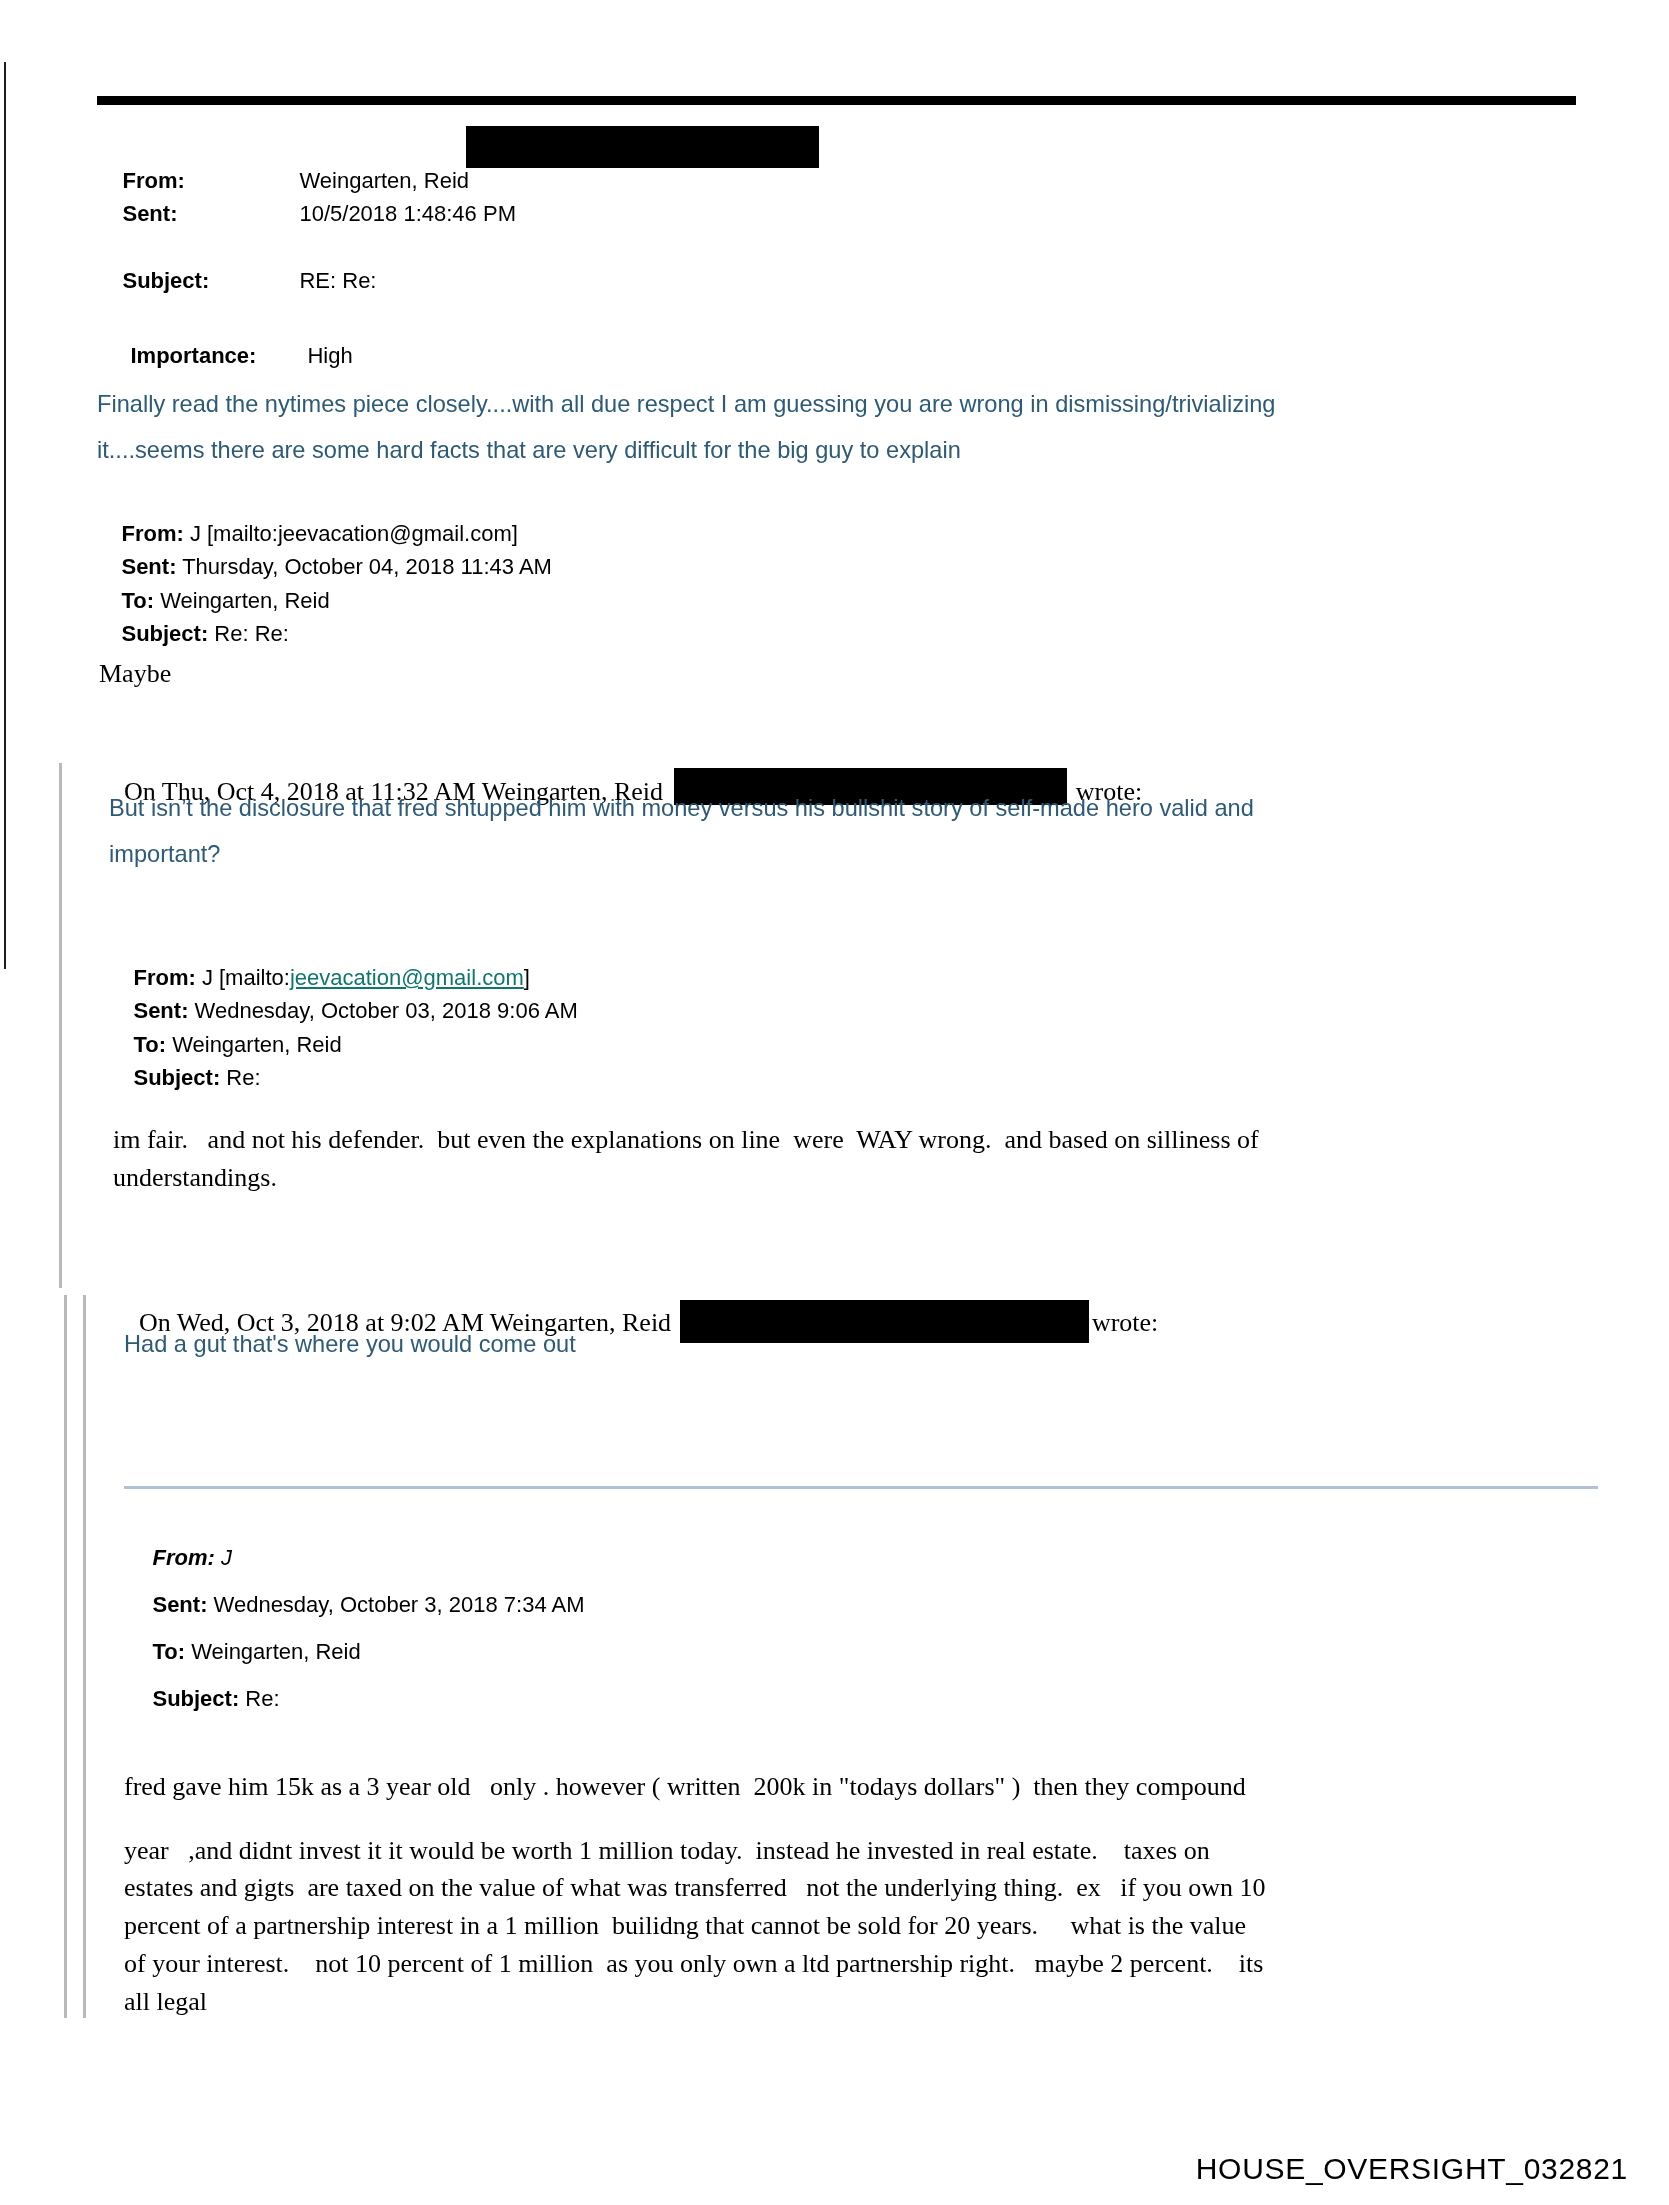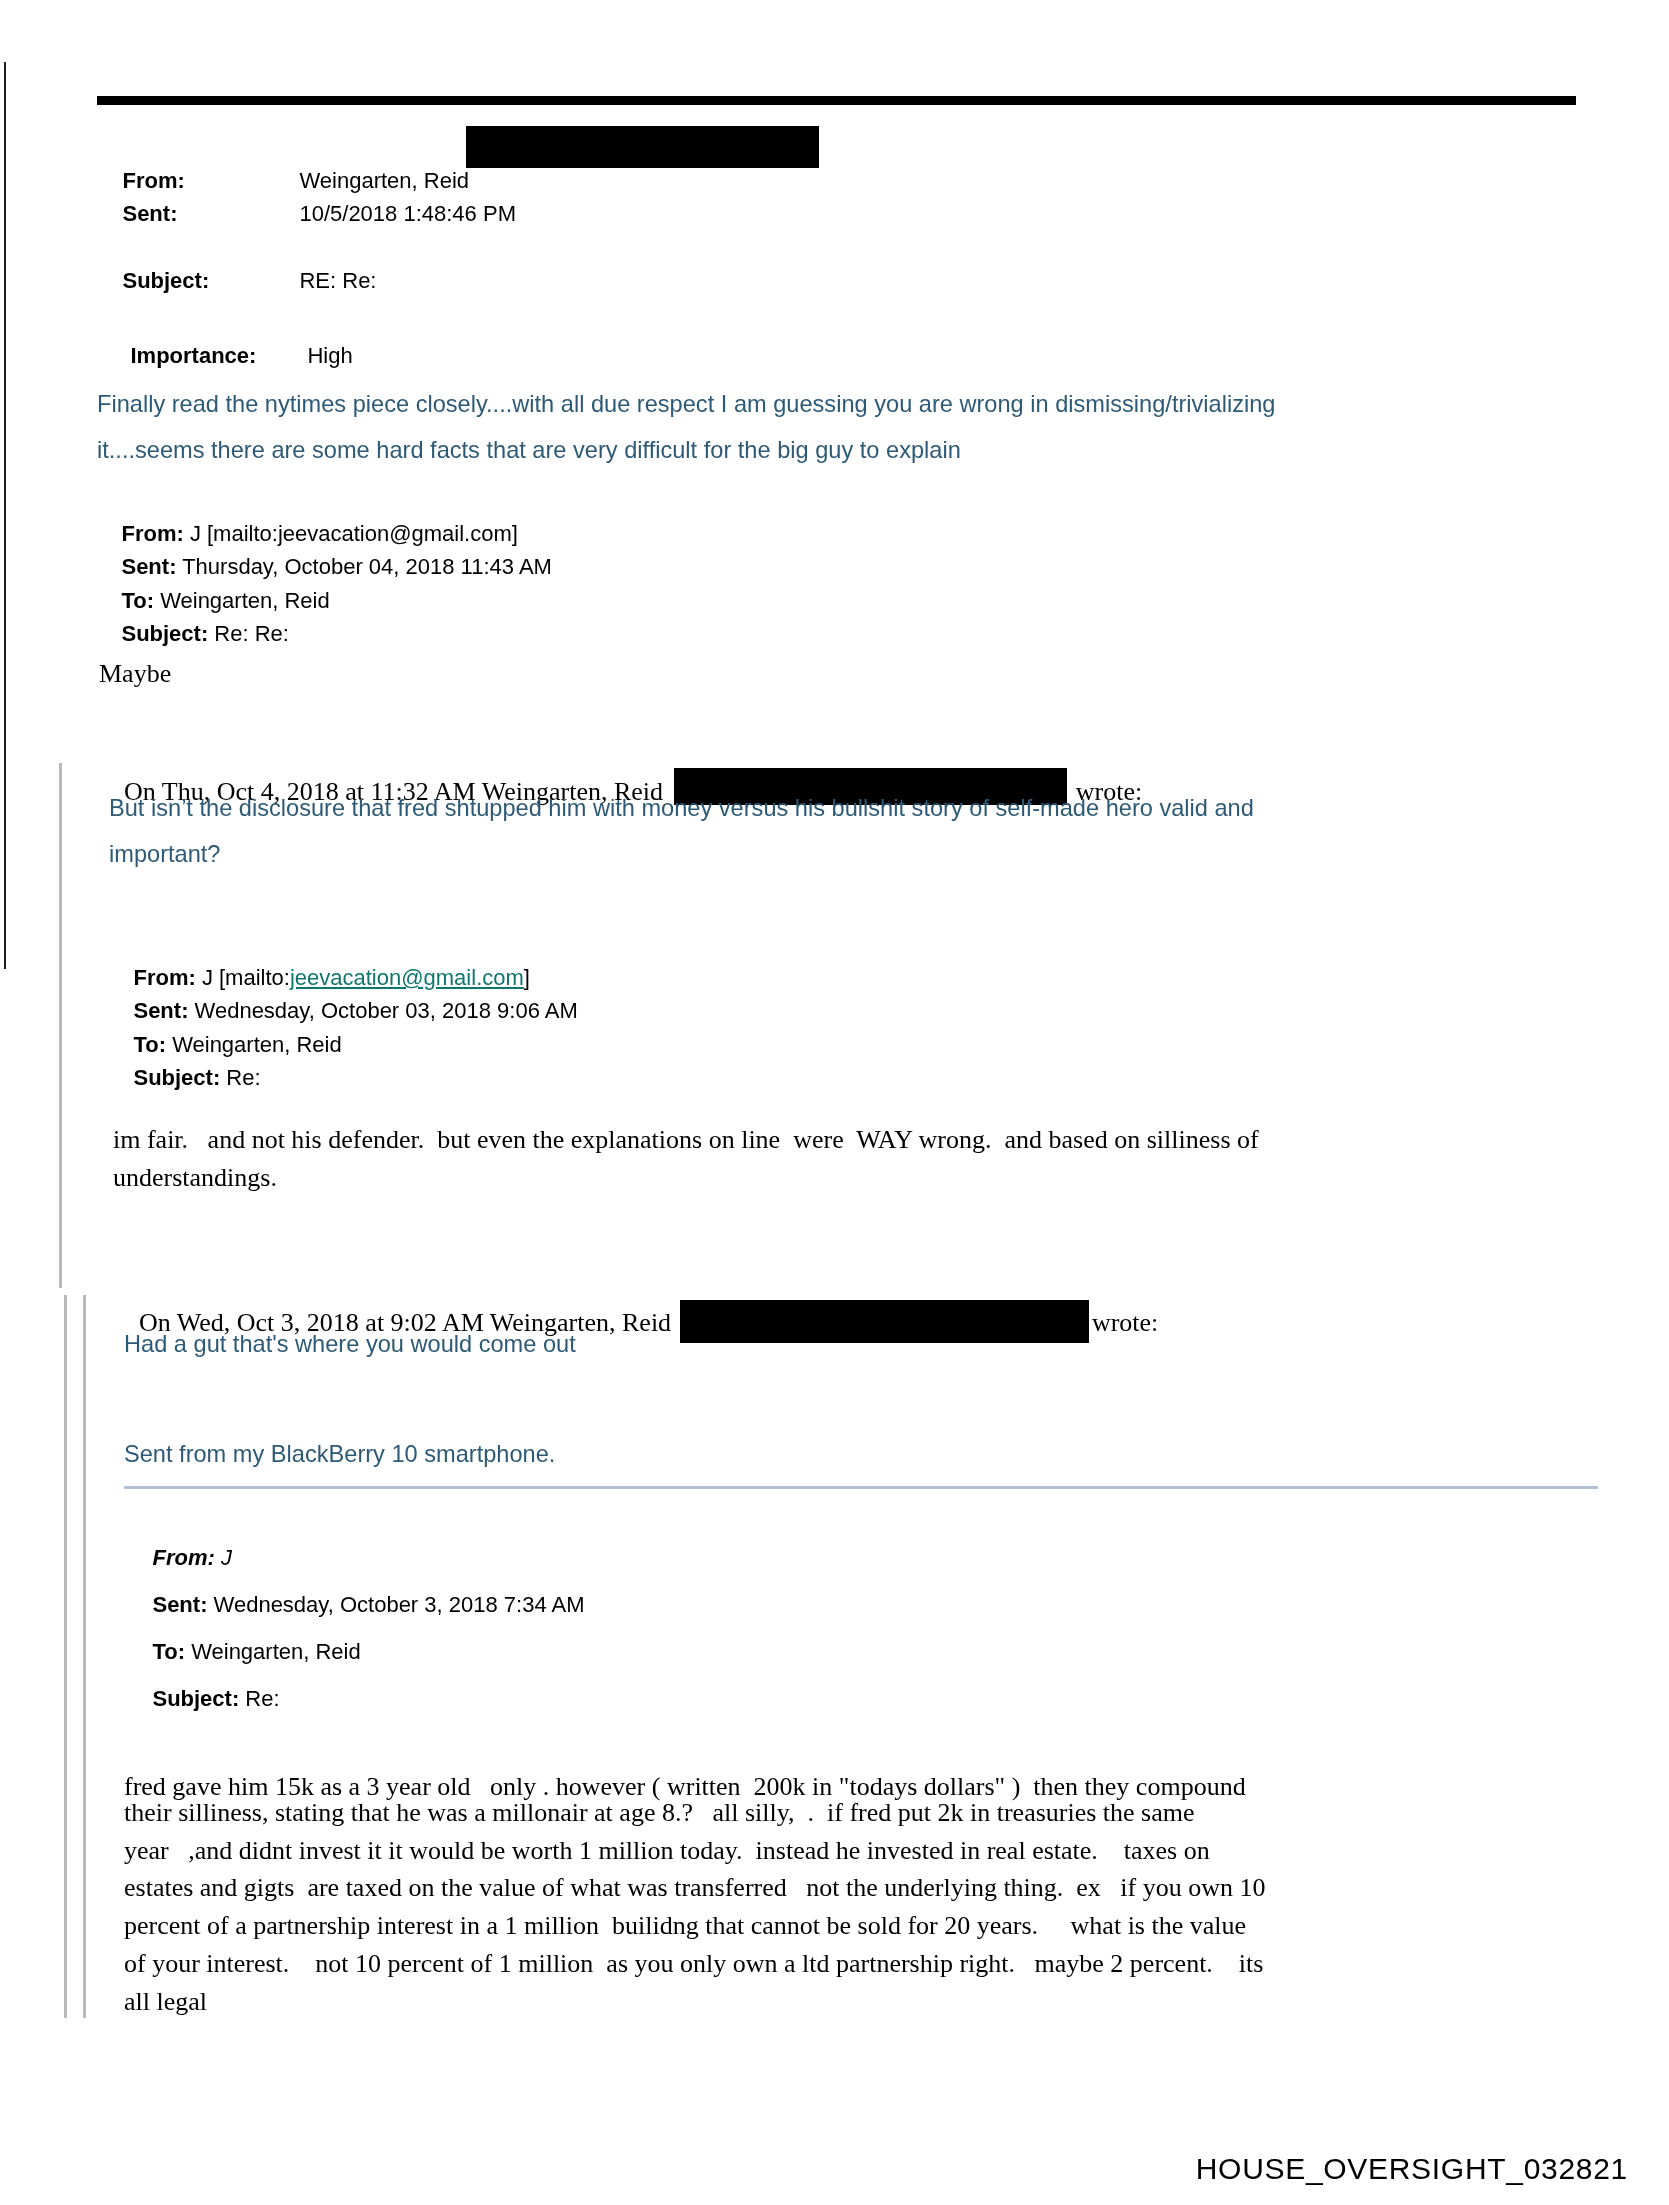--- a/index.html
+++ b/index.html
@@ -89,39 +89,37 @@
   <div class="abs serif s40" style="left:113px;top:1159px;">understandings.</div>
 
   <div class="abs serif s40" style="left:113px;top:1262px;">
     <span>On Wed, Oct 3, 2018 at 9:02 AM Weingarten, Reid</span><span class="redact" style="width:409px;height:43px;margin:0 2.6px 0 9.2px;vertical-align:-11.8px;"></span><span>wrote:</span>
   </div>
 
   <div class="qline" style="left:64px;top:1295px;height:723px;"></div>
   <div class="qline" style="left:83px;top:1295px;height:723px;"></div>
 
   <div class="abs blue blue36" style="left:124px;top:1321px;">Had a gut that's where you would come out</div>
-  <div class="abs blue blue36" style="left:124px;top:1431px;">Sent from my BlackBerry 10 smartphone.</div>
 
   <div class="rule-light" style="left:124px;top:1486px;width:1474px;height:3.3px;"></div>
 
   <div class="abs h34" style="left:128px;top:1511px;font-style:italic;">
     <span class="b">From:</span><span> J</span>
   </div>
   <div class="abs h34" style="left:128px;top:1558px;">
     <span class="b">Sent:</span><span> Wednesday, October 3, 2018 7:34 AM</span>
   </div>
   <div class="abs h34" style="left:128px;top:1605px;">
     <span class="b">To:</span><span> Weingarten, Reid</span>
   </div>
   <div class="abs h34" style="left:128px;top:1652px;">
     <span class="b">Subject:</span><span> Re:</span>
   </div>
 
   <div class="abs serif s40" style="left:124px;top:1756px;margin-top:12px;">fred gave him 15k as a 3 year old   only . however ( written  200k in "todays dollars" )  then they compound</div>
-  <div class="abs serif s40" style="left:124px;top:1794px;">their silliness, stating that he was a millonair at age 8.?   all silly,  .  if fred put 2k in treasuries the same</div>
   <div class="abs serif s40" style="left:124px;top:1832px;">year   ,and didnt invest it it would be worth 1 million today.  instead he invested in real estate.    taxes on</div>
   <div class="abs serif s40" style="left:124px;top:1869px;">estates and gigts  are taxed on the value of what was transferred   not the underlying thing.  ex   if you own 10</div>
   <div class="abs serif s40" style="left:124px;top:1907px;">percent of a partnership interest in a 1 million  builidng that cannot be sold for 20 years.     what is the value</div>
   <div class="abs serif s40" style="left:124px;top:1945px;">of your interest.    not 10 percent of 1 million  as you only own a ltd partnership right.   maybe 2 percent.    its</div>
   <div class="abs serif s40" style="left:124px;top:1983px;">all legal</div>
 
   <div class="abs footer" style="right:41px;top:2152px;">HOUSE_OVERSIGHT_032821</div>
 
 </div>
 

